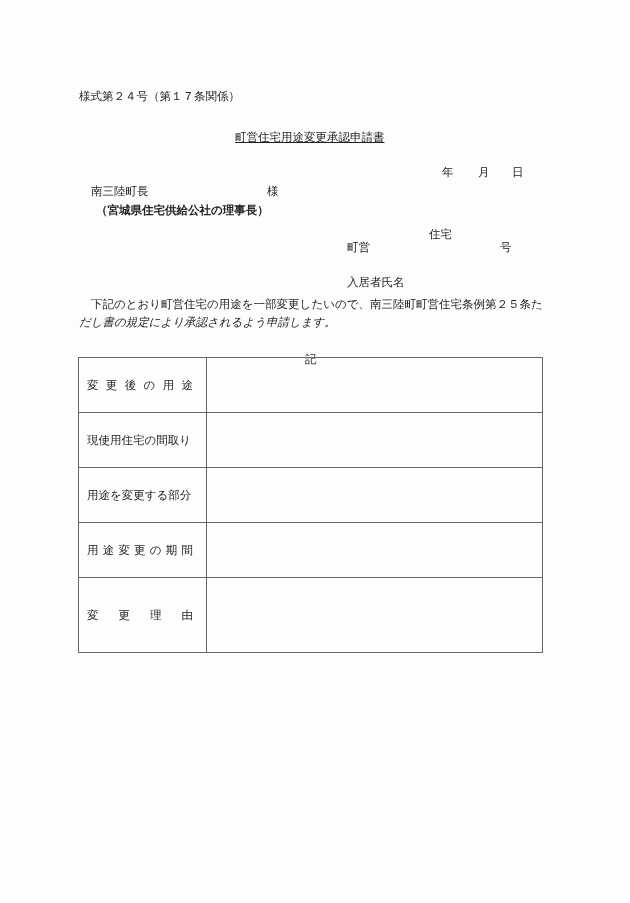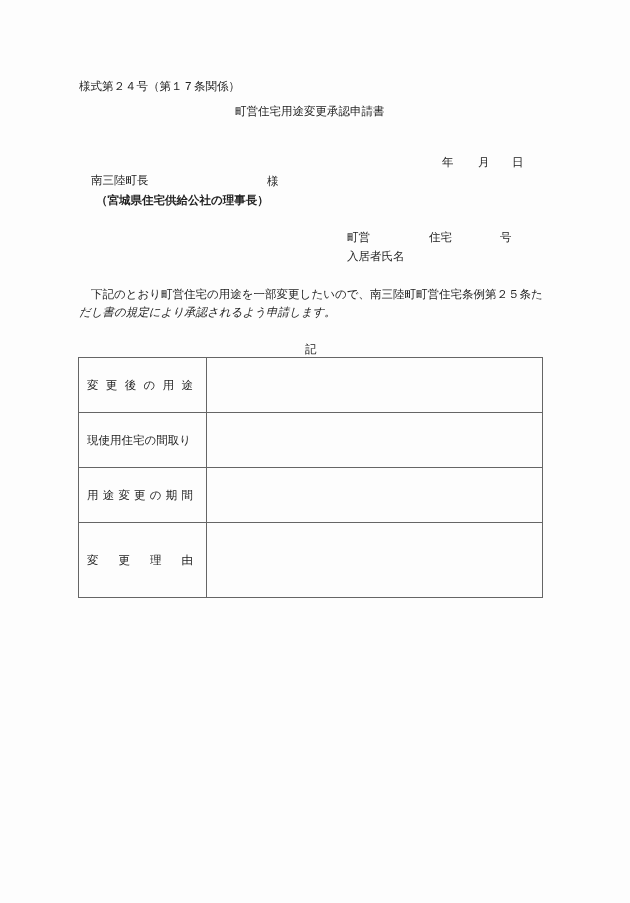--- a/index.html
+++ b/index.html
@@ -1,41 +1,41 @@
 <!DOCTYPE html>
 <html><head>
 <meta charset="utf-8">
 <style>
   html, body { margin:0; padding:0; }
   body { width:630px; height:903px; background:#fdfdfd; position:relative; overflow:hidden;
          font-family:"DejaVu Serif","Liberation Serif",serif; color:#222; font-size:11.5px; }
-  .abs { position:absolute; white-space:nowrap; line-height:14px; }
+  .abs { position:absolute; white-space:nowrap; line-height:14px;margin-top:10px; }
   .form-table { position:absolute; left:78px; top:357px; width:465px; border-collapse:collapse; }
   .form-table td { border:1px solid #666; padding:0; }
   .form-table td.label { width:119px; padding-left:8px; font-size:11.5px; }
   .lbl-spread { display:flex; justify-content:space-between; width:106px; }
 </style>
 </head>
 <body>
 
 <div class="abs" style="left:79px;top:79px;">様式第２４号（第１７条関係）</div>
-<div class="abs" style="left:235px;top:104px;">町営住宅用途変更承認申請書</div>
+<div class="abs" style="left:235px;top:120px;text-decoration:underline;">町営住宅用途変更承認申請書</div>
 
 <div class="abs" style="left:442px;top:155px;">年</div>
 <div class="abs" style="left:478px;top:155px;">月</div>
 <div class="abs" style="left:512px;top:155px;">日</div>
 
-<div class="abs" style="left:91px;top:174px;font-family:Liberation Mono, monospace;">南三陸町長</div>
+<div class="abs" style="left:91px;top:174px;">南三陸町長</div>
 <div class="abs" style="left:267px;top:174px;">様</div>
 <div class="abs" style="left:96px;top:193px;font-weight:bold;">（宮城県住宅供給公社の理事長）</div>
 
 <div class="abs" style="left:347px;top:230px;">町営</div>
-<div class="abs" style="left:429px;top:230px;">住宅</div>
+<div class="abs" style="left:429px;top:217px;">住宅</div>
 <div class="abs" style="left:500px;top:230px;">号</div>
-<div class="abs" style="left:347px;top:249px;">入居者氏名</div>
+<div class="abs" style="left:347px;top:265px;">入居者氏名</div>
 
 <div class="abs" style="left:91px;top:287px;text-align:center;">下記のとおり町営住宅の用途を一部変更したいので、南三陸町町営住宅条例第２５条た</div>
 <div class="abs" style="left:79px;top:305px;font-style:italic;">だし書の規定により承認されるよう申請します。</div>
 
 <div class="abs" style="left:305px;top:342px;">記</div>
 
 <table class="form-table">
   <tbody>
       <tr style="height:55px;">
     <td class="label">
@@ -45,20 +45,24 @@
         <span>後</span>
         <span>の</span>
         <span>用</span>
         <span>途</span>
       </div>
     </td>
     <td></td>
   </tr>
   <tr style="height:55px;">
     <td class="label">現使用住宅の間取り</td>
+    <td></td>
+  </tr>
+  <tr style="height:55px;">
+    <td class="label">用途を変更する部分</td>
     <td></td>
   </tr>
   <tr style="height:55px;">
     <td class="label">
       <div class="lbl-spread">
         <span>用</span>
         <span>途</span>
         <span>変</span>
         <span>更</span>
         <span>の</span>

